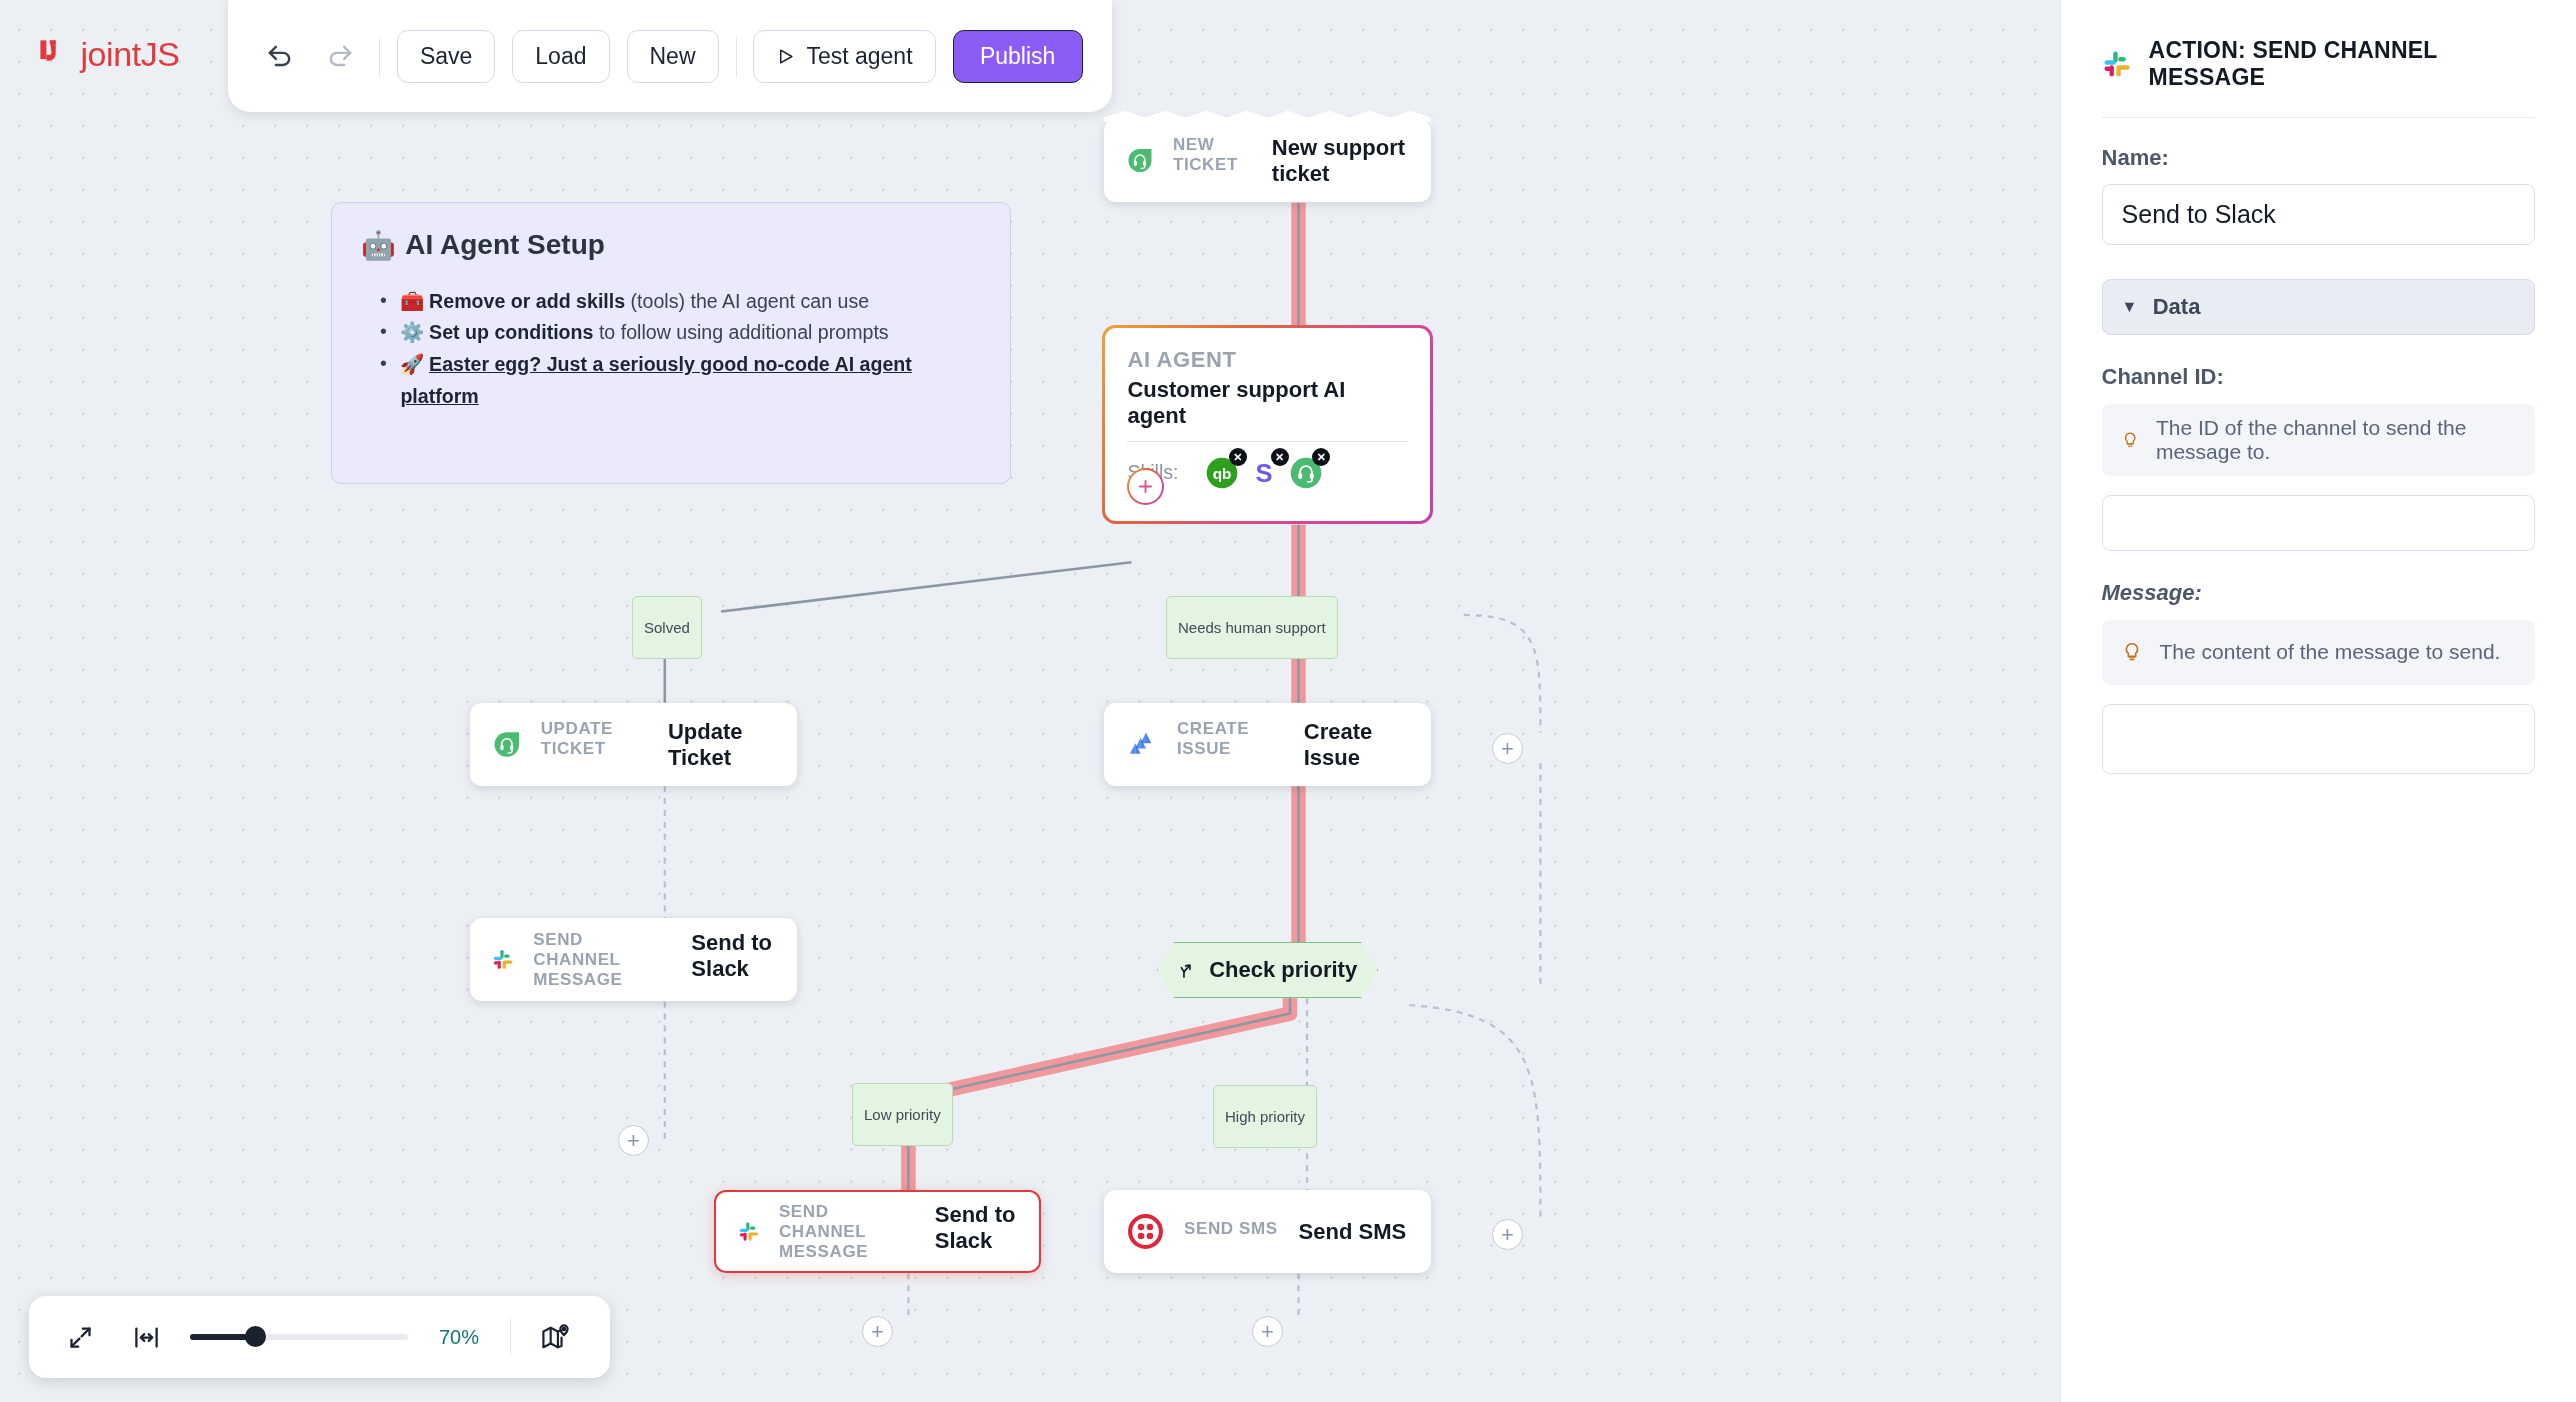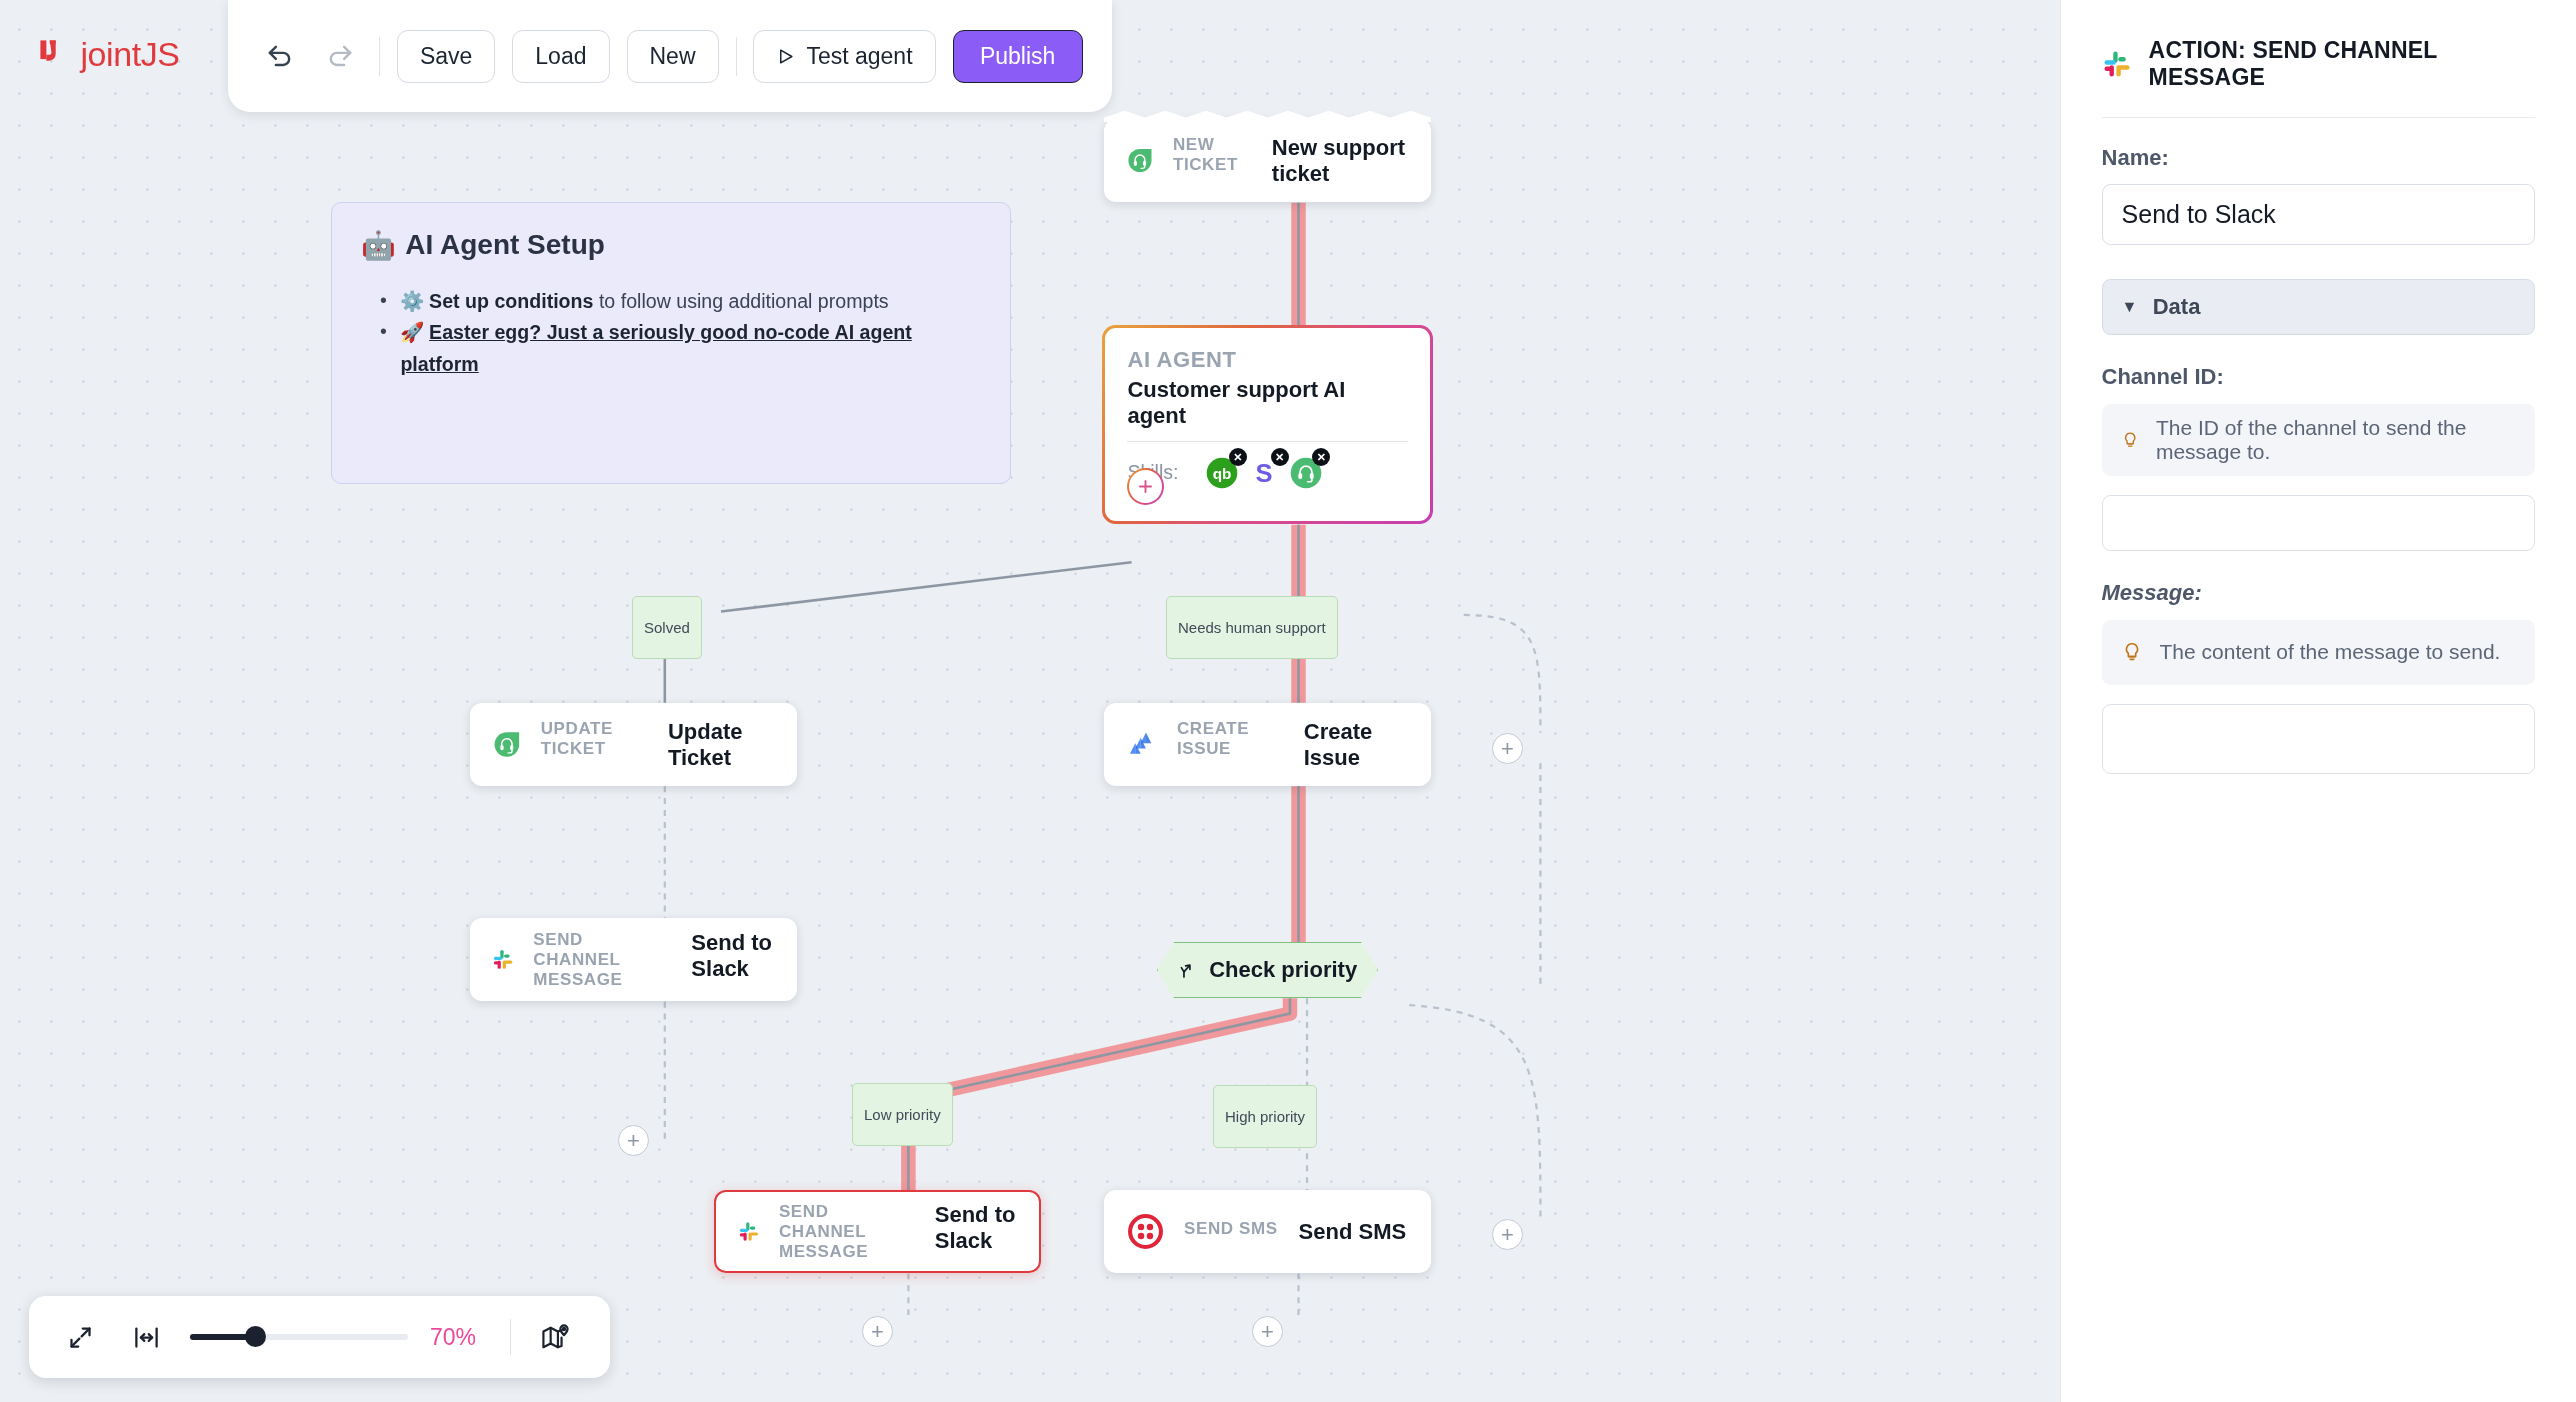--- a/index.html
+++ b/index.html
@@ -205,21 +205,21 @@
   #zoom-bar .zsep { width: 1.3px; height: 36px; background: #dde2e9; }
   #slider-track {
     position: relative; width: 218px; height: 6px; border-radius: 3.4px;
     background: #e8ebf0; cursor: pointer;
   }
   #slider-fill { position: absolute; left: 0; top: 0; height: 6px; width: 66px; border-radius: 3.4px; background: #1b212e; }
   #slider-thumb {
     position: absolute; left: 55px; top: -7.7px;
     width: 21px; height: 21px; border-radius: 50%; background: #1b212e; cursor: grab;
   }
-  #zoom-pct { font-size: 23px; color: #ec4899; min-width: 58px; }
+  #zoom-pct { font-size: 20px; color: #0f766e; min-width: 58px; text-align: center; }
 
   
   #inspector {
     width: 578px; height: 1402px; background: #fff;
     border-left: 1.3px solid #e4e8ee;
     padding: 37px 41px; overflow: hidden;
   }
   #insp-head { display: flex; align-items: center; gap: 17px; }
   #insp-head .t { font-size: 23px; font-weight: 700; color: #141a24; letter-spacing: 0.2px; }
   #insp-rule { height: 1.3px; background: #e7eaf0; margin: 25.6px 0 27px 0; }
@@ -337,20 +337,23 @@
       <button class="tb-btn primary">Publish</button>
     </div>
 
     <div id="setup-note">
       <h2>
         <span>🤖</span>
         <span>AI Agent Setup</span>
       </h2>
       <ul>
         <li>
+          <span class="em">🧰</span><b>Remove or add skills</b><span> (tools) the AI agent can use</span>
+        </li>
+        <li>
           <span class="em">⚙️</span><b>Set up conditions</b><span> to follow using additional prompts</span>
         </li>
         <li>
           <span class="em">🚀</span><span class="link">Easter egg? Just a seriously good no-code AI agent platform</span>
         </li>
       </ul>
     </div>
 
     <div class="node" id="node-trigger">
       <svg class="torn" viewBox="0 0 384 16" preserveAspectRatio="none">

